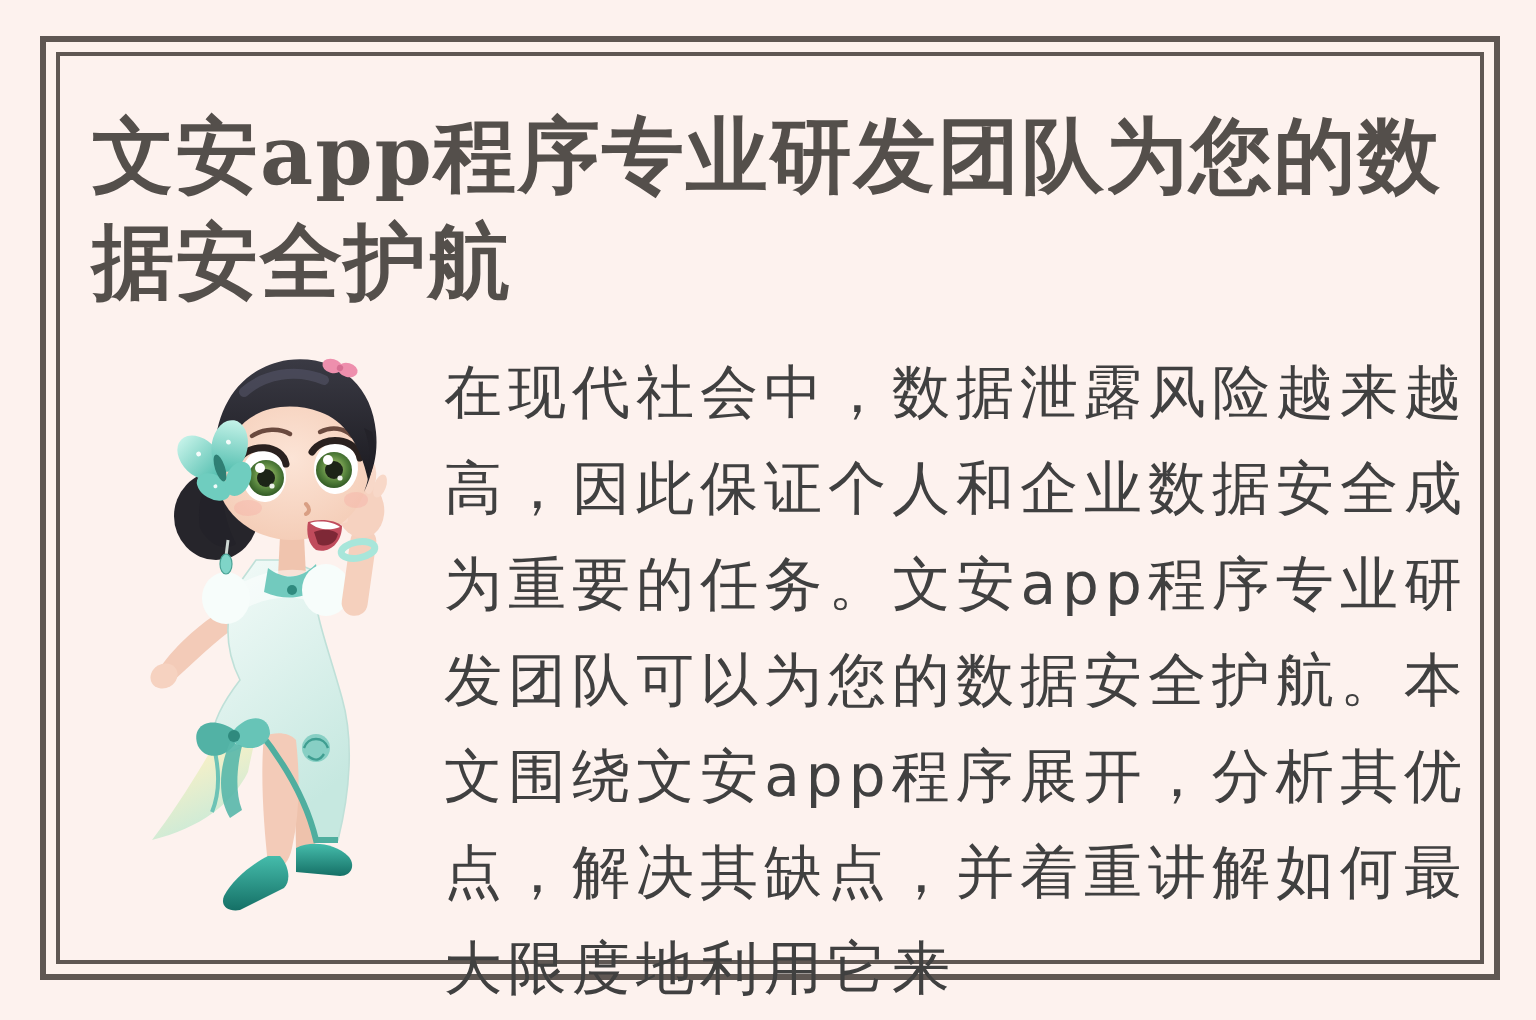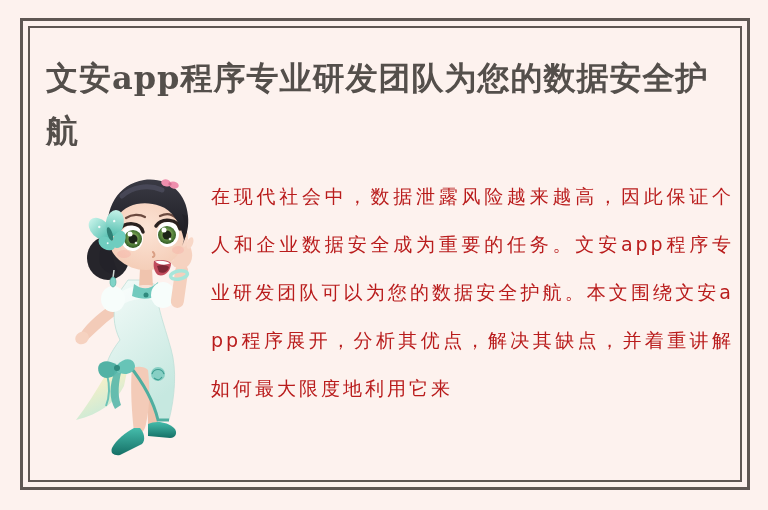--- a/index.html
+++ b/index.html
@@ -27,42 +27,42 @@
     position: absolute;
     inset: 0;
     box-sizing: border-box;
     padding: 24px 6px 0 16px;
   }
   .title {
     margin: 0;
     padding-right: 8px;
     font-family: "DejaVu Serif", "Liberation Serif", serif;
     font-weight: 700;
-    font-size: 32px;
+    font-size: 41px;
     line-height: 53px;
     letter-spacing: 1px;
     color: #544f4b;
   }
   .body-row {
     display: flex;
     align-items: flex-start;
     margin-top: 10px;
   }
   .figure {
     flex: 0 0 164px;
     width: 164px;
   }
   .figure svg { display: block; margin-left: 4px; }
   .article-text {
     flex: 1 1 auto;
-    margin: 4px 0 0 1px;
-    font-size: 19px;
+    margin: 4px 0 0 12px;
+    font-size: 29px;
     line-height: 48px;
     letter-spacing: 3px;
-    color: #b91c1c;
+    color: #404040;
     text-align: justify;
     line-break: anywhere;
     overflow-wrap: anywhere;
   }
 </style>
 </head>
 <body>
 
 <div class="page">
   <div class="frame-outer">

